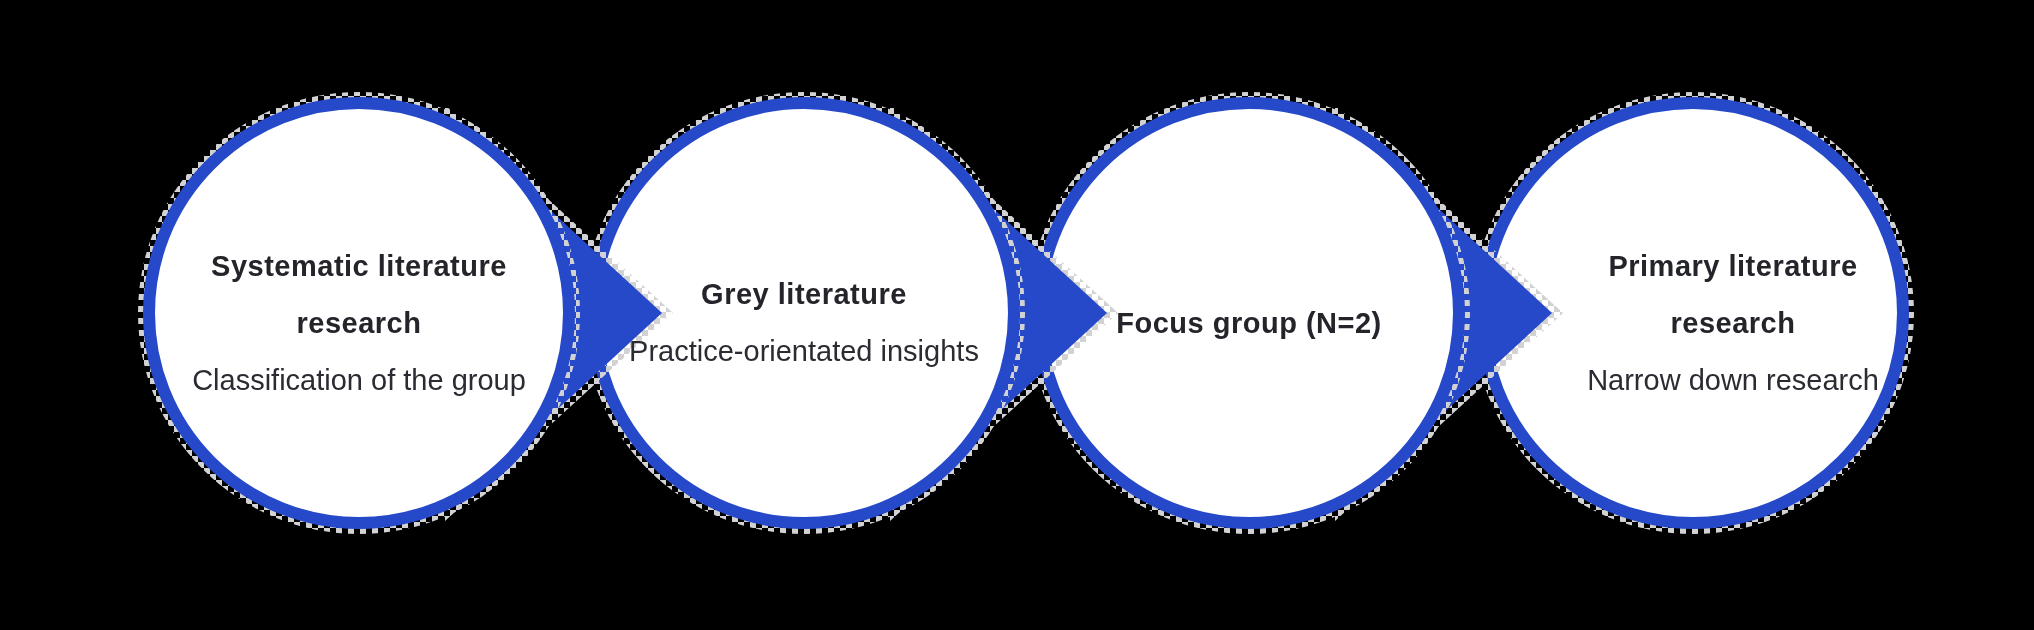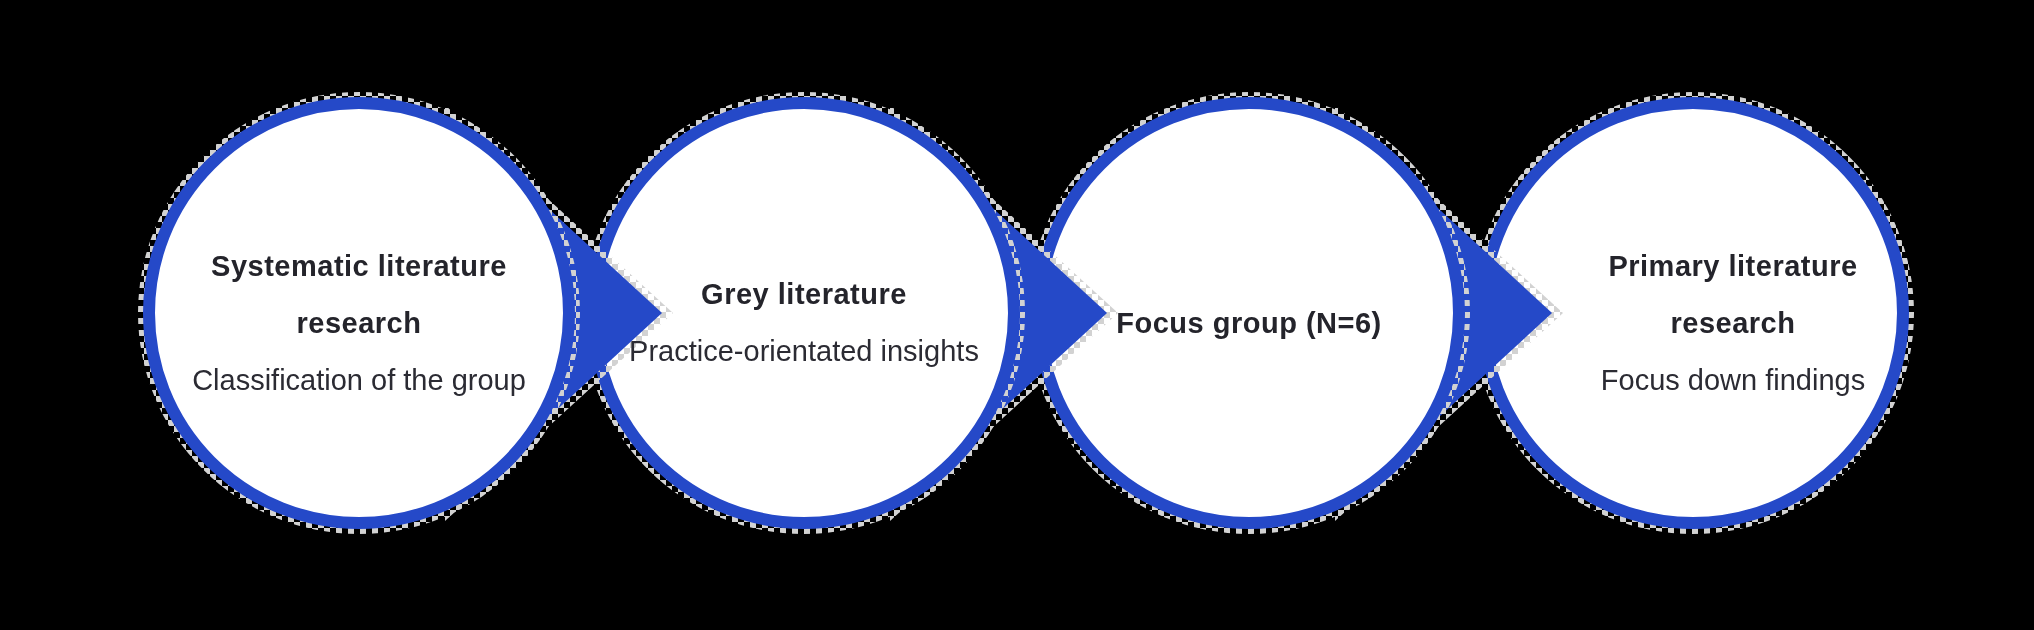--- a/index.html
+++ b/index.html
@@ -92,21 +92,21 @@
     <p class="title">Systematic literature research</p>
     <p class="desc">Classification of the group</p>
   </div>
 
   <div class="step-text pos-2">
     <p class="title">Grey literature</p>
     <p class="desc">Practice-orientated insights</p>
   </div>
 
   <div class="step-text pos-3">
-    <p class="title">Focus group (N=6)</p>
+    <p class="title">Focus group (N=2)</p>
   </div>
 
   <div class="step-text pos-4">
     <p class="title">Primary literature research</p>
-    <p class="desc">Focus down findings</p>
+    <p class="desc">Narrow down research</p>
   </div>
 
 </div>
 
 </body></html>

